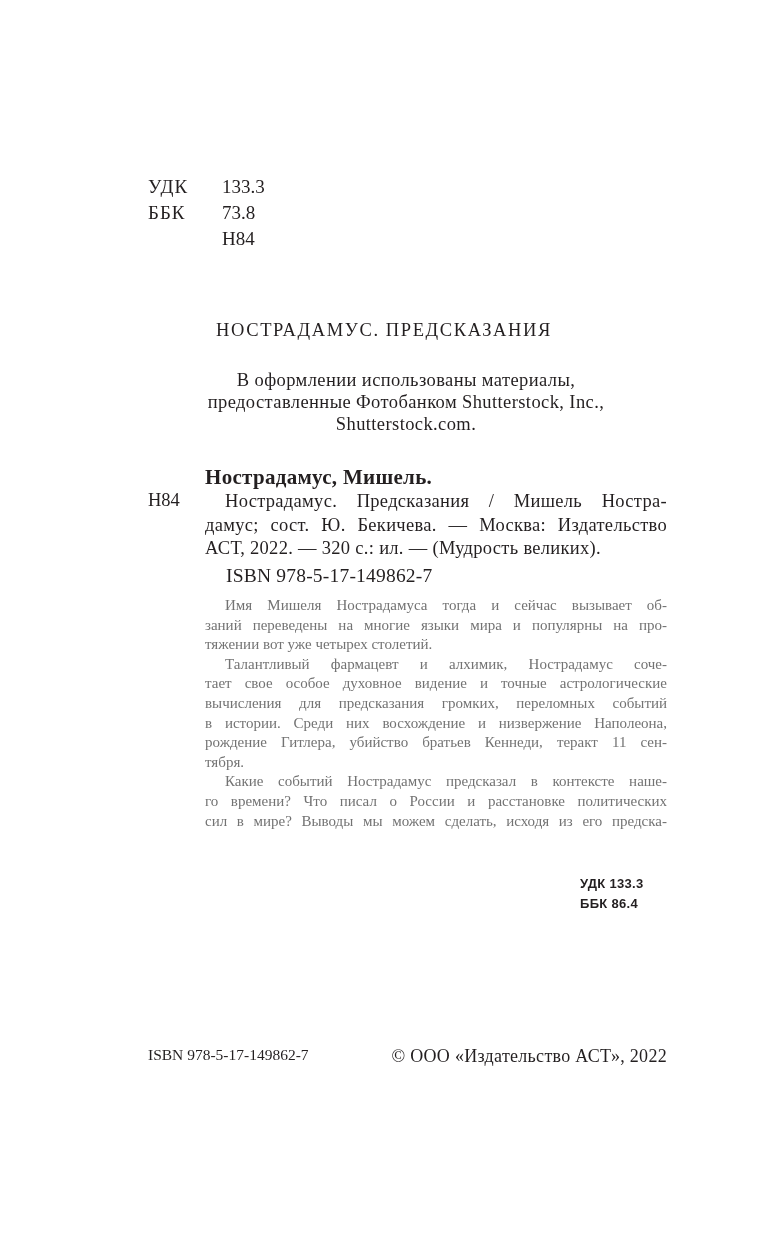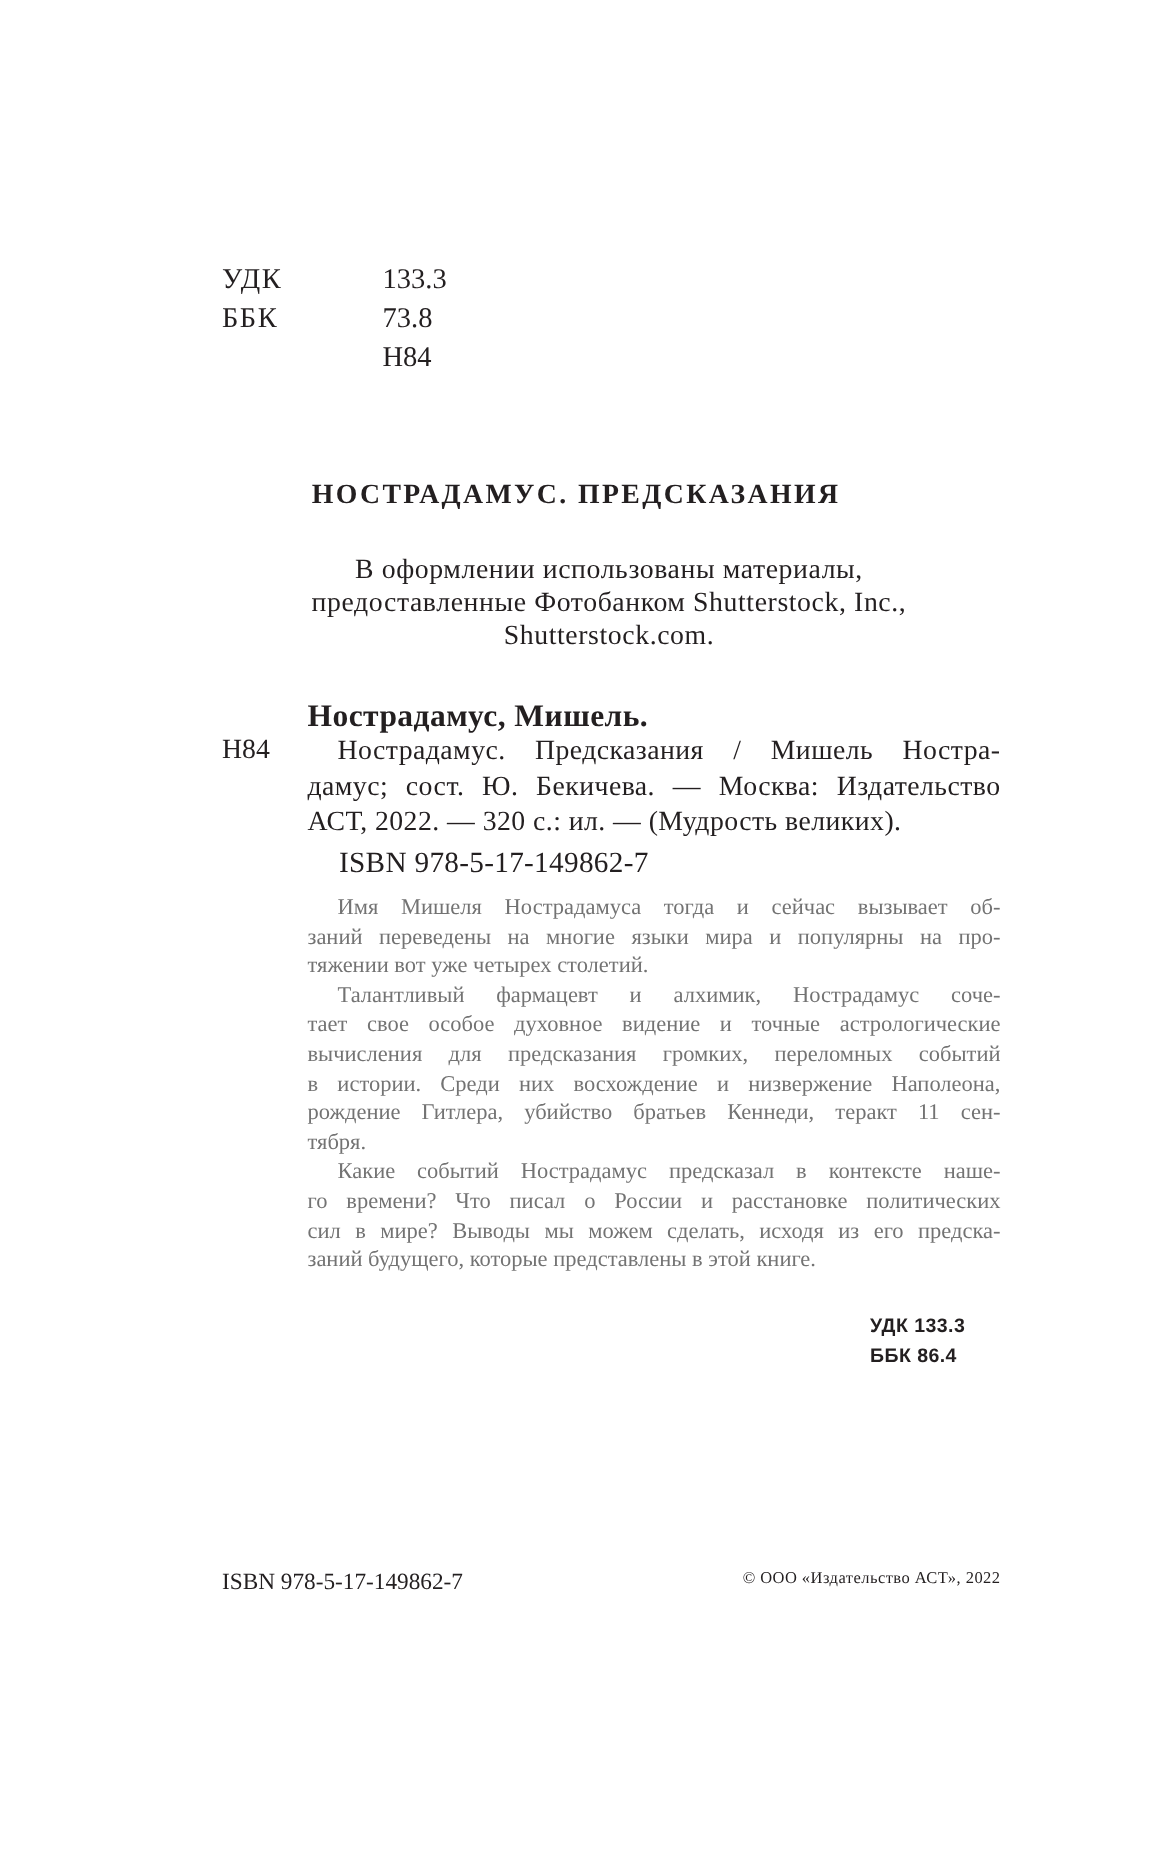--- a/index.html
+++ b/index.html
@@ -3,24 +3,24 @@
   <meta charset="utf-8">
   <style>
     html, body { margin: 0; padding: 0; }
     body {
       width: 768px; height: 1241px; background: #ffffff; position: relative;
       font-family: "DejaVu Serif", "Liberation Serif", serif; color: #231f20;
       overflow: hidden;
     }
     .abs { position: absolute; }
     .classif { left: 148px; top: 174px; font-size: 19px; line-height: 26px; font-family: "Liberation Serif", serif; }
-    .classif .row { display: flex; height: 26px; gap: 33px; }
+    .classif .row { display: flex; height: 26px; }
     .classif .lbl { width: 74px; letter-spacing: 1px; }
     .title {
-      left: 0; width: 768px; top: 320px; text-align: center; font-weight: bold;
+      left: 0; width: 768px; top: 320px; text-align: center; font-weight: normal;
       font-size: 18.5px; letter-spacing: 1.6px; font-family: "Liberation Serif", serif;
     }
     .credits {
       left: 0; width: 812px; top: 369px; text-align: center; font-size: 18.5px; line-height: 22px;
       font-family: "Liberation Serif", serif; letter-spacing: 0.4px;
     }
     .author { left: 205px; top: 465px; font-weight: bold; font-size: 21px; font-family: "Liberation Serif", serif; letter-spacing: 0.3px; }
     .mark { left: 148px; top: 490px; font-size: 18.5px; font-family: "Liberation Serif", serif; }
     .biblio {
       left: 205px; top: 490px; width: 462px; font-size: 18.5px; line-height: 23.5px;
@@ -32,21 +32,21 @@
     .isbn-main { left: 226px; top: 565px; font-size: 19.5px; font-family: "Liberation Serif", serif; letter-spacing: 0.2px; }
     .annot {
       left: 205px; top: 596px; width: 462px; font-size: 15px; line-height: 19.6px;
       font-family: "Liberation Serif", serif; color: #737373;
     }
     .annot .ln { display: block; text-align: justify; text-align-last: justify; white-space: nowrap; }
     .annot .ln.first { padding-left: 20px; }
     .annot .ln.last { text-align-last: left; }
     .udk-right { left: 580px; top: 874px; font-size: 13px; line-height: 20px; font-weight: bold; font-family: Liberation Sans, sans-serif; letter-spacing: 0.3px; }
     .bottom-isbn { left: 148px; top: 1046px; font-size: 15.5px; font-family: "Liberation Serif", serif; }
-    .copyright { right: 101px; top: 1046px; font-size: 11px; font-family: "Liberation Serif", serif; letter-spacing: 0.3px; }
+    .copyright { right: 101px; top: 1046px; font-size: 18px; font-family: "Liberation Serif", serif; letter-spacing: 0.3px; }
   </style>
 </head>
 <body>
 
 <div class="abs classif">
   <div class="row">
     <span class="lbl">УДК</span>
     <span>133.3</span>
   </div>
   <div class="row">
@@ -87,21 +87,20 @@
     <span class="ln">тает свое особое духовное видение и точные астрологические</span>
     <span class="ln">вычисления для предсказания громких, переломных событий</span>
     <span class="ln">в истории. Среди них восхождение и низвержение Наполеона,</span>
     <span class="ln">рождение Гитлера, убийство братьев Кеннеди, теракт 11 сен-</span>
     <span class="ln last">тября.</span>
   </div>
   <div>
     <span class="ln first">Какие событий Нострадамус предсказал в контексте наше-</span>
     <span class="ln">го времени? Что писал о России и расстановке политических</span>
     <span class="ln">сил в мире? Выводы мы можем сделать, исходя из его предска-</span>
-    <span class="ln last">заний будущего, которые представлены в этой книге.</span>
   </div>
 </div>
 
 <div class="abs udk-right">
   <div>УДК 133.3</div>
   <div>ББК 86.4</div>
 </div>
 
 <div class="abs bottom-isbn">ISBN 978-5-17-149862-7</div>
 <div class="abs copyright">© ООО «Издательство АСТ», 2022</div>

